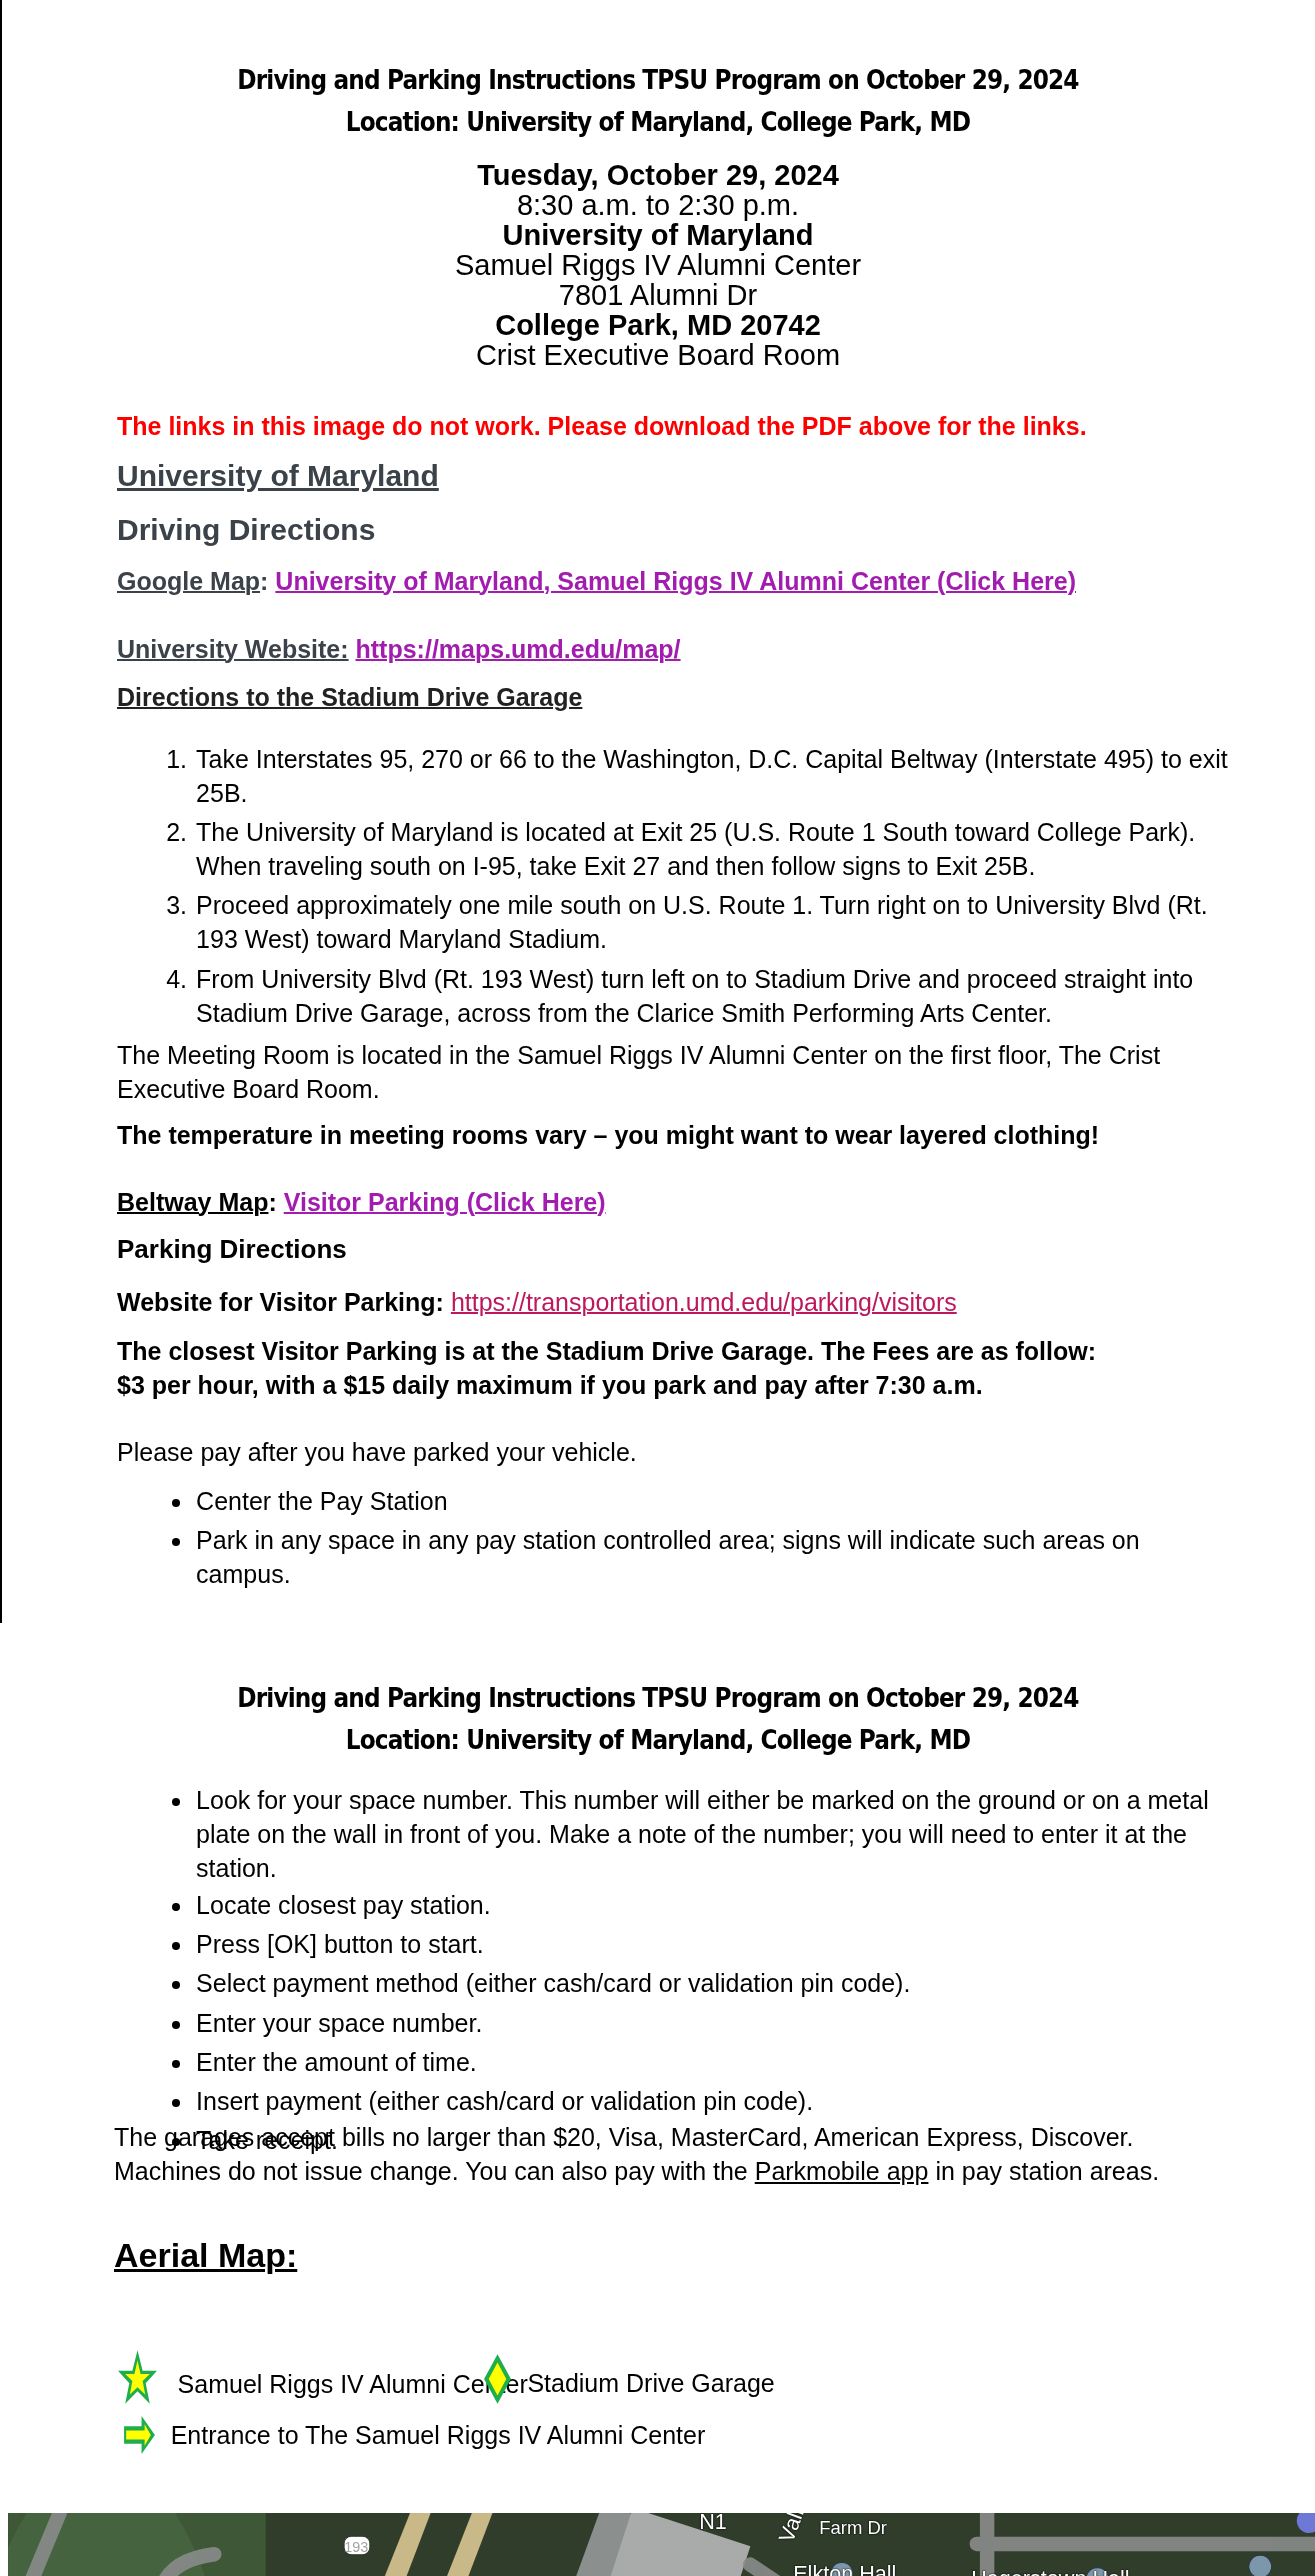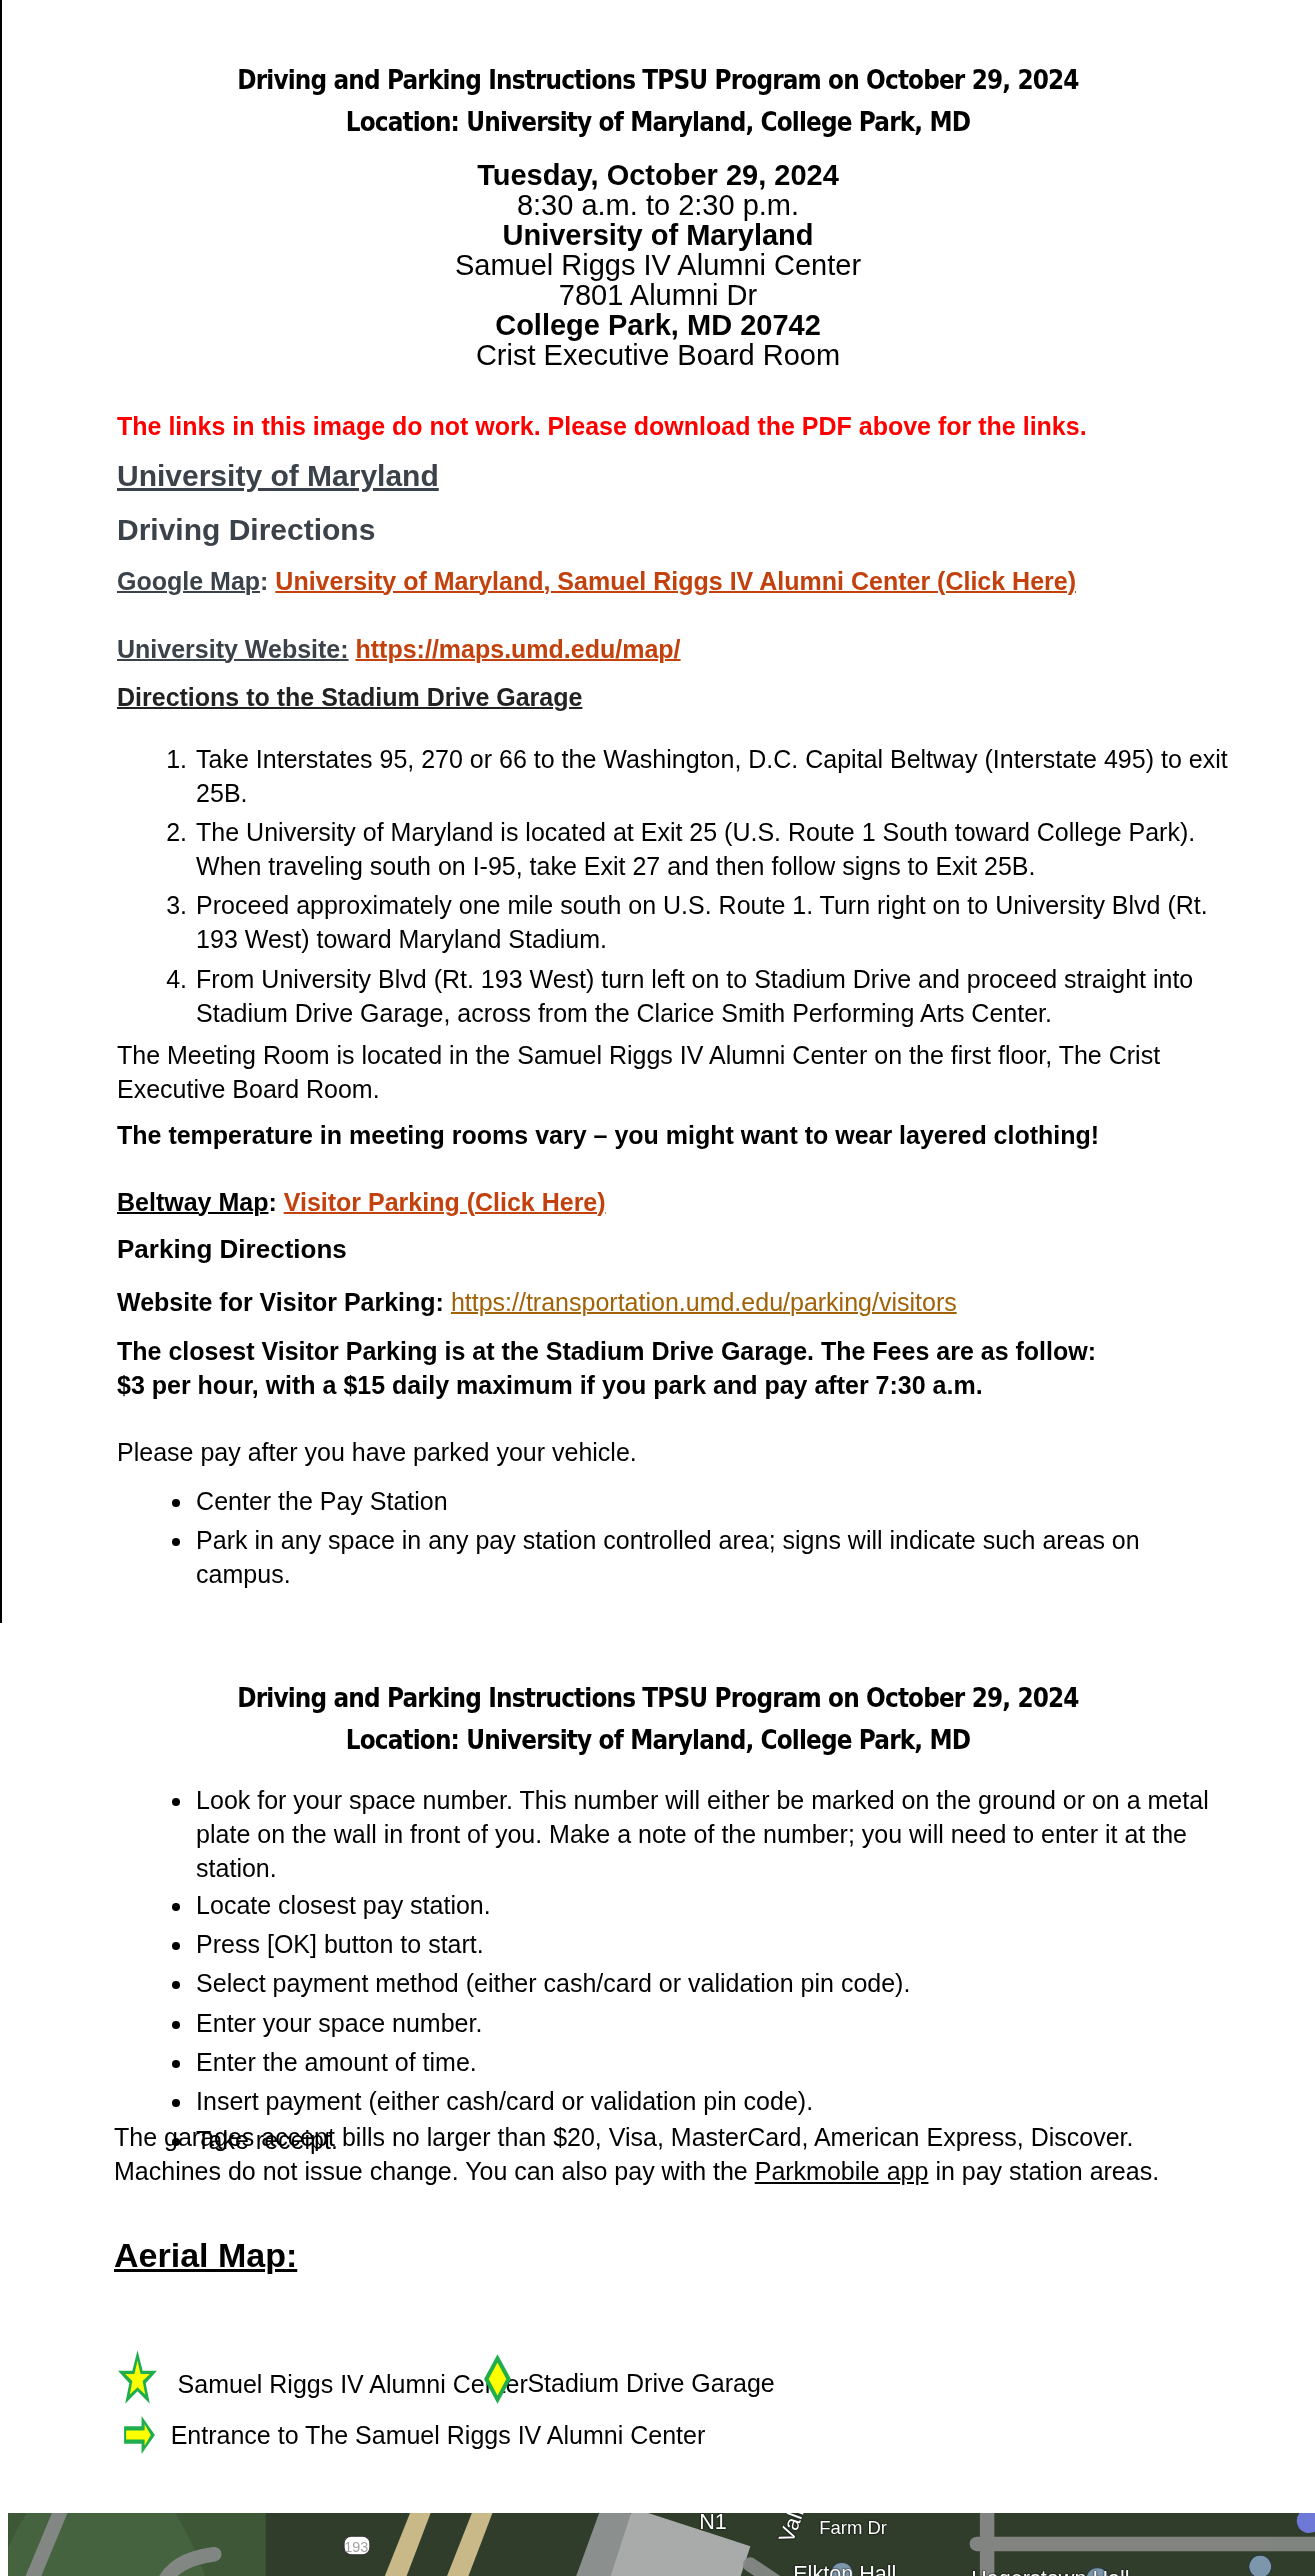--- a/index.html
+++ b/index.html
@@ -12,22 +12,22 @@
 
   .info-block { position: absolute; left: 0; width: 1316px; top: 160px; text-align: center; font-size: 29px; line-height: 30px; }
   .info-block .b { font-weight: bold; }
 
   .abs { position: absolute; left: 117px; }
   .red-note { color: #ff0000; font-weight: bold; font-size: 25px; }
   .h-uni { color: #3b4249; font-weight: bold; font-size: 30px; text-decoration: underline; text-decoration-thickness: 2.6px; }
   .h-driving { color: #3b4249; font-weight: bold; font-size: 30px; }
   .lbl { color: #3b4249; font-weight: bold; font-size: 25px; }
   .lbl u { text-decoration-thickness: 2.1px; }
-  .link { color: #c2410c; text-decoration: underline; text-decoration-thickness: 2.1px; text-align: right; }
-  .link-plain { color: #a16207; text-decoration: underline; text-decoration-thickness: 1.5px; font-weight: normal; }
+  .link { color: #a21caf; text-decoration: underline; text-decoration-thickness: 2.1px; text-align: right; }
+  .link-plain { color: #be185d; text-decoration: underline; text-decoration-thickness: 1.5px; font-weight: normal; }
   .dark { color: #000; }
   .body-text { font-size: 25px; line-height: 34px; }
   .bold { font-weight: bold; }
 
   ol.steps { position: absolute; left: 117px; top: 742px; width: 1056px; margin: 0; padding-left: 77px; font-size: 25px; line-height: 34px; }
   ol.steps li { padding-left: 2.1px; margin-bottom: 5.2px; }
 
   ul.bullets { margin: 0; padding-left: 77px; font-size: 25px; line-height: 34px; list-style: disc; }
   ul.bullets li { padding-left: 2.1px; margin-bottom: 5.2px; }
 

